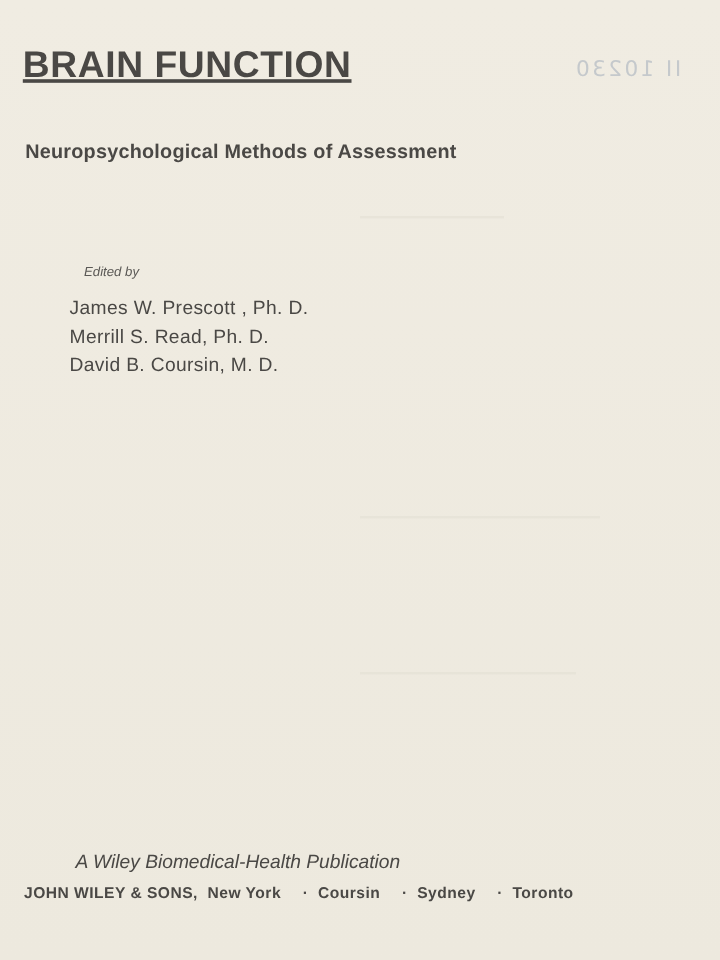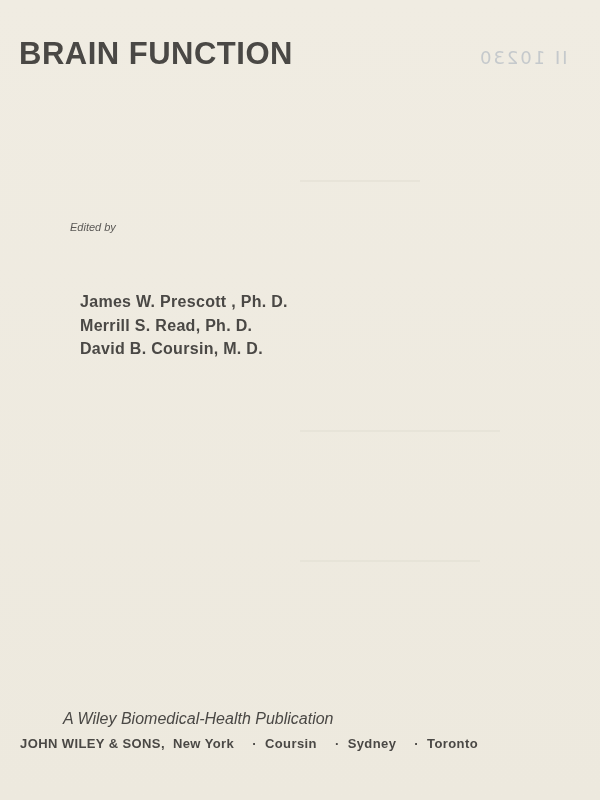--- a/index.html
+++ b/index.html
@@ -1,42 +1,43 @@
 <!DOCTYPE html>
 <html><head>
 <meta charset="utf-8">
 <style>
   html, body { margin:0; padding:0; }
   body { width:600px; height:800px; background:#efebe0; position:relative; overflow:hidden; font-family:"Liberation Sans", sans-serif; color:#3b3936; }
   .page { position:absolute; inset:0; background:linear-gradient(180deg,#f0ece2 0%,#ede9de 100%); }
   .title { position:absolute; left:19px; font-weight:bold; font-size:31px; letter-spacing:0.5px; color:#4a4845; line-height:1; }
-  .t1 { top:38px; }
+  .t1 { top:38px;text-decoration:underline; }
   .t2 { top:80px; }
   .subtitle { position:absolute; left:21px; top:118px; font-weight:bold; font-size:16.5px; color:#4a4845; letter-spacing:0.2px; }
   .edited { position:absolute; left:70px; top:221px; font-style:italic; font-size:11px; color:#5a5855; }
-  .editor { position:absolute; left:80px; font-weight:bold; font-size:16px; color:#4a4845; letter-spacing:0.3px;margin-top:44px; }
+  .editor { position:absolute; left:58px; font-weight:normal; font-size:16px; color:#4a4845; letter-spacing:0.3px; }
   .e1 { top:249px; } .e2 { top:273px; } .e3 { top:296px; }
   .series { position:absolute; left:63px; top:710px; font-style:italic; font-size:16px; color:#4a4845; }
   .publisher { position:absolute; left:20px; top:736px; font-size:13px; font-weight:bold; color:#4a4845; letter-spacing:0.4px; white-space:nowrap; }
   .publisher span { margin-right:4px;text-align:center; }
   .sep { margin:0 10px; }
   .stamp { position:absolute; left:478px; top:47px; font-family:"DejaVu Sans", sans-serif; font-size:18px; color:#c5c9cc; transform:scaleX(-1); letter-spacing:2px; }
   .ghost { position:absolute; background:#e3dfd3; height:2px; opacity:0.6; }
 </style>
 </head>
 <body>
 
 <div class="page">
   <div class="ghost" style="left:300px;top:180px;width:120px;"></div>
   <div class="ghost" style="left:300px;top:430px;width:200px;"></div>
   <div class="ghost" style="left:300px;top:560px;width:180px;"></div>
 
   <div class="stamp">II 10230</div>
 
   <div class="title t1">BRAIN FUNCTION</div>
+  <div class="subtitle">Neuropsychological Methods of Assessment</div>
 
   <div class="edited">Edited by</div>
   <div class="editor e1">James W. Prescott , Ph. D.</div>
   <div class="editor e3">David B. Coursin, M. D.</div>
   <div class="editor e2">Merrill S. Read, Ph. D.</div>
 
   <div class="series">A Wiley Biomedical-Health Publication</div>
   <div class="publisher">
     <span>JOHN WILEY &amp; SONS,</span>
     <span>New York</span>

